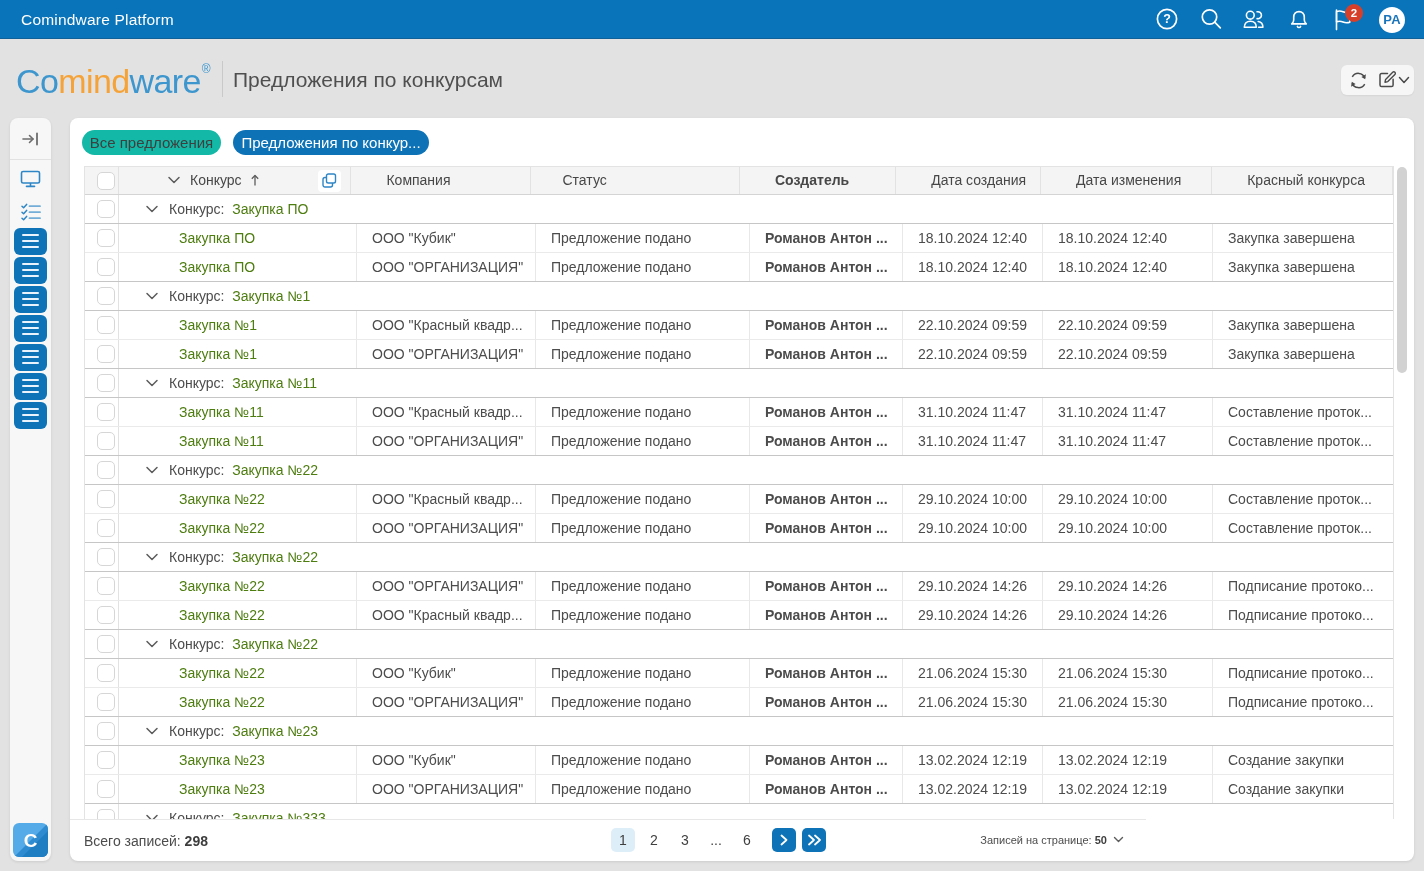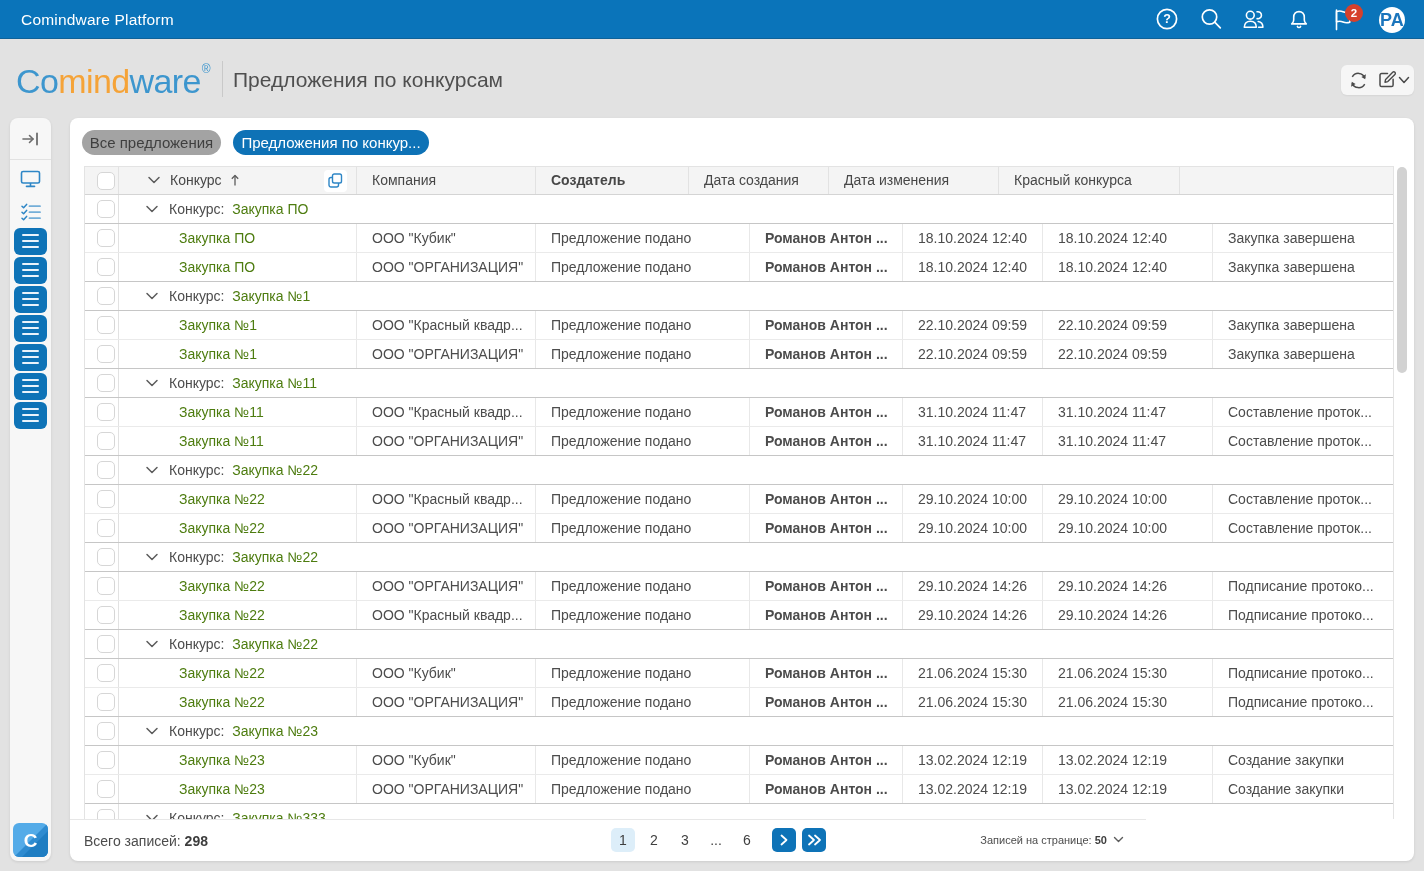--- a/index.html
+++ b/index.html
@@ -20,27 +20,27 @@
 .hbtns { position:absolute; left:1341px; top:26px; width:73px; height:30px; background:#f6f6f6; border-radius:6px; box-shadow:0 1px 2px rgba(0,0,0,.06); }
 
 .sidebar { position:absolute; left:10px; top:118px; width:41px; height:743px; background:#f7f7f7; border-radius:8px; box-shadow:0 1px 3px rgba(0,0,0,.10); }
 .sdiv { position:absolute; left:0; top:41px; width:41px; height:1px; background:#e2e2e2; }
 .sbtn { position:absolute; left:4px; width:33px; height:27px; background:#0e73b7; border-radius:6px; }
 .sbtn .l { position:absolute; left:8px; width:17px; height:2.4px; background:#eaf3fb; border-radius:1px; }
 .clogo { position:absolute; left:3px; top:705px; }
 
 .card { position:absolute; left:70px; top:118px; width:1344px; height:743px; background:#ffffff; border-radius:8px; box-shadow:0 1px 3px rgba(0,0,0,.10); }
 .chip { position:absolute; top:12px; height:25px; border-radius:13px; font-size:15px; line-height:25px; }
-.chip1 { left:12px; width:139px; background:#a3a3a3; color:#3f3f3f; text-align:center; }
+.chip1 { left:12px; width:139px; background:#14b8a6; color:#3f3f3f; text-align:center; }
 .chip2 { left:163px; width:196px; background:#0e72b6; color:#fff; text-align:center; }
 
 .tbl { position:absolute; left:14px; top:48px; width:1310px; height:653px; overflow:hidden;
   border-left:1px solid #e3e3e3; border-top:1px solid #e3e3e3; border-right:1px solid #e3e3e3;
   font-size:14px; color:#4c4c4c; }
-.throw { display:flex; height:28px; background:#f4f4f4; border-bottom:1px solid #d4d4d4; align-items:flex-end; color:#474747; }
+.throw { display:flex; height:28px; background:#f4f4f4; border-bottom:1px solid #d4d4d4; align-items:flex-end; color:#474747;gap:20px; }
 .throw .hc { height:100%; border-right:1px solid #e2e2e2; line-height:26px; padding-left:15px; white-space:nowrap; overflow:hidden; position:relative; }
 .row { display:flex; height:29px; background:#fff; border-bottom:1px solid #eaeaea; align-items:center; }
 .row.gb, .row.g { border-bottom:1px solid #c6c6c6; }
 .c0 { width:34px; height:100%; border-right:1px solid #e2e2e2; flex:none; display:flex; align-items:center; }
 .cb { width:18px; height:18px; border:1px solid #d6d6d6; border-radius:5px; margin-left:12px; background:#fff; flex:none; }
 .cell { height:100%; line-height:28px; border-right:1px solid #e8e8e8; padding-left:15px; white-space:nowrap; overflow:hidden; flex:none; }
 .c1 { width:238px; } .c2 { width:179px; } .c3 { width:214px; } .c4 { width:153px;font-weight:bold; }
 .c5 { width:140px; } .c6 { width:170px; } .c7 { width:181px; border-right:none; }
 .ind { padding-left:60px; }
 .lnk { color:#4d7c0f; }
@@ -81,21 +81,21 @@
 </svg>
 <svg class="ticon" style="left:1288px;top:8px" width="22" height="23" viewBox="0 0 22 23">
  <path d="M3.7 15.9 L18.3 15.9 C17 14.9 16.3 13.7 16.3 12.1 L16.3 9.2 C16.3 5.9 14.2 3.6 11 3.6 C7.8 3.6 5.7 5.9 5.7 9.2 L5.7 12.1 C5.7 13.7 5 14.9 3.7 15.9 Z" fill="none" stroke="#fff" stroke-width="1.6" stroke-linejoin="round"></path>
  <path d="M9.4 18.4 A1.7 1.7 0 0 0 12.6 18.4" fill="none" stroke="#fff" stroke-width="1.6" stroke-linecap="round"></path>
 </svg>
 <svg class="ticon" style="left:1334px;top:9px" width="20" height="22" viewBox="0 0 20 22">
  <line x1="2.5" y1="1" x2="2.5" y2="20.6" stroke="#fff" stroke-width="1.6" stroke-linecap="round"></line>
  <path d="M2.5 2.6 C4.8 1.8 6.8 1.9 9 2.8 C11.2 3.7 13.4 3.8 15.8 3 L15.8 13.2 C13.4 14 11.2 13.9 9 13 C6.8 12.1 4.8 12 2.5 12.8 Z" fill="none" stroke="#fff" stroke-width="1.5" stroke-linejoin="round"></path>
 </svg>
 <div class="ticon" style="position:absolute;left:1345px;top:4px;width:18px;height:18px;border-radius:50%;background:#d6402b;color:#fff;font-size:11.5px;font-weight:bold;text-align:center;line-height:18px;">2</div>
-<div class="ticon" style="position:absolute;left:1379px;top:7px;width:26px;height:26px;border-radius:50%;background:#fff;color:#1b75bc;font-size:18px;font-weight:bold;text-align:center;line-height:26px;letter-spacing:.2px;">PA</div>
+<div class="ticon" style="position:absolute;left:1379px;top:7px;width:26px;height:26px;border-radius:50%;background:#fff;color:#1b75bc;font-size:13px;font-weight:bold;text-align:center;line-height:26px;letter-spacing:.2px;">PA</div>
 
 </div>
 <div class="hdr">
   <div class="logo">Co<span class="o">mind</span>ware<sup>®</sup></div>
   <div class="hdiv"></div>
   <div class="htitle">Предложения по конкурсам</div>
   <div class="hbtns">
 <svg style="position:absolute;left:8px;top:6px" width="19" height="19" viewBox="0 0 19 19">
  <path d="M15.9 6.8 A7 7 0 0 0 3.3 5.9" fill="none" stroke="#4a4a4a" stroke-width="1.5"></path>
  <polygon points="16.9,3.2 16.2,8.3 12.4,6.0" fill="#4a4a4a"></polygon>
@@ -195,20 +195,21 @@
           </svg><span style="margin-left:9px">Конкурс</span><svg width="10" height="13" viewBox="0 0 10 13" style="vertical-align:-1.5px;margin-left:8px">
             <line x1="5" y1="1.5" x2="5" y2="11.5" stroke="#5c5c5c" stroke-width="1.3"></line>
             <polyline points="1.8,4.8 5,1.5 8.2,4.8" fill="none" stroke="#5c5c5c" stroke-width="1.3" stroke-linejoin="round"></polyline>
           </svg><span style="position:absolute;right:9px;top:2.5px;width:23px;height:22px;background:#fff;border-radius:4px;">
             <svg width="15" height="15" viewBox="0 0 15 15" style="position:absolute;left:4px;top:3.5px">
               <rect x="4.5" y="1" width="9" height="9" rx="1.8" fill="none" stroke="#2e86c6" stroke-width="1.4"></rect>
               <path d="M10.5 10 L10.5 12 C10.5 13.1 9.6 14 8.5 14 L3 14 C1.9 14 1 13.1 1 12 L1 6.5 C1 5.4 1.9 4.5 3 4.5 L4.5 4.5" fill="none" stroke="#2e86c6" stroke-width="1.4"></path>
             </svg>
           </span></div>
       <div class="hc c2">Компания</div>
+      <div class="hc c3" style="padding-left:12px">Статус</div>
       <div class="hc c4">Создатель</div>
       <div class="hc c5">Дата создания</div>
       <div class="hc c6">Дата изменения</div>
       <div class="hc c7">Красный конкурса</div>
     </div>
     <div class="row g">
         <div class="c0">
           <div class="cb"></div>
         </div>
         <div class="grp"><svg class="chv" width="14" height="14" viewBox="0 0 14 14">

